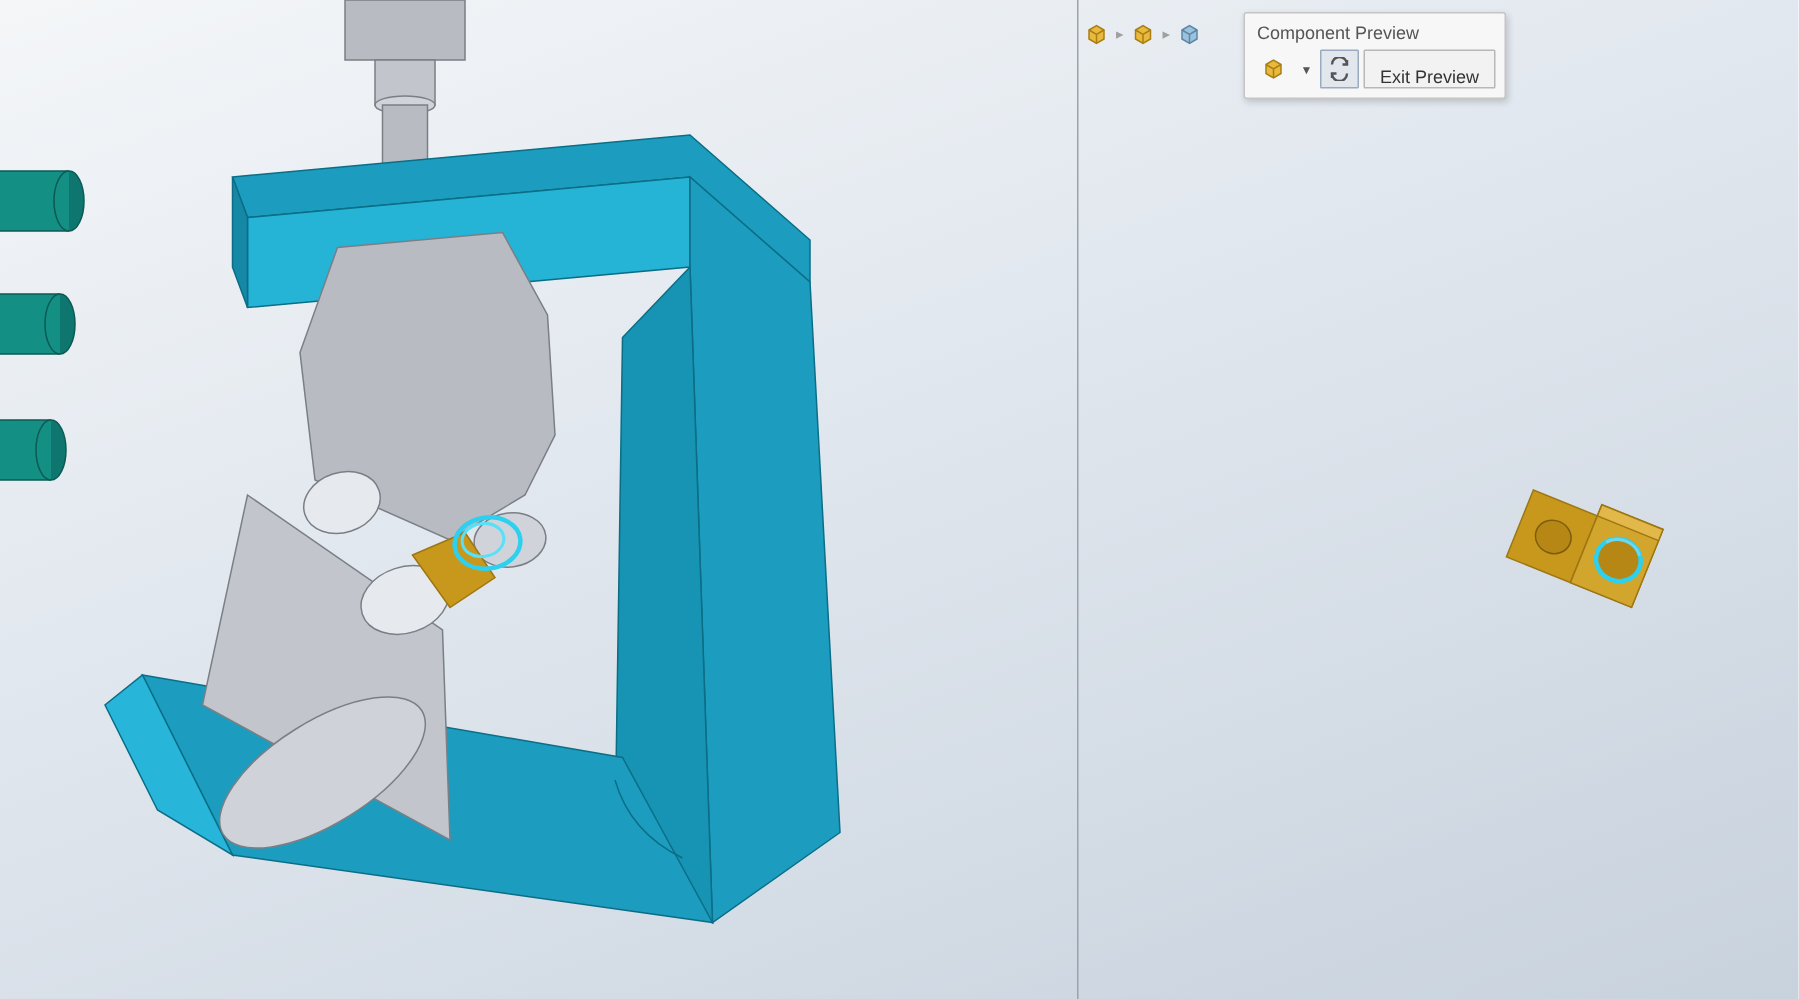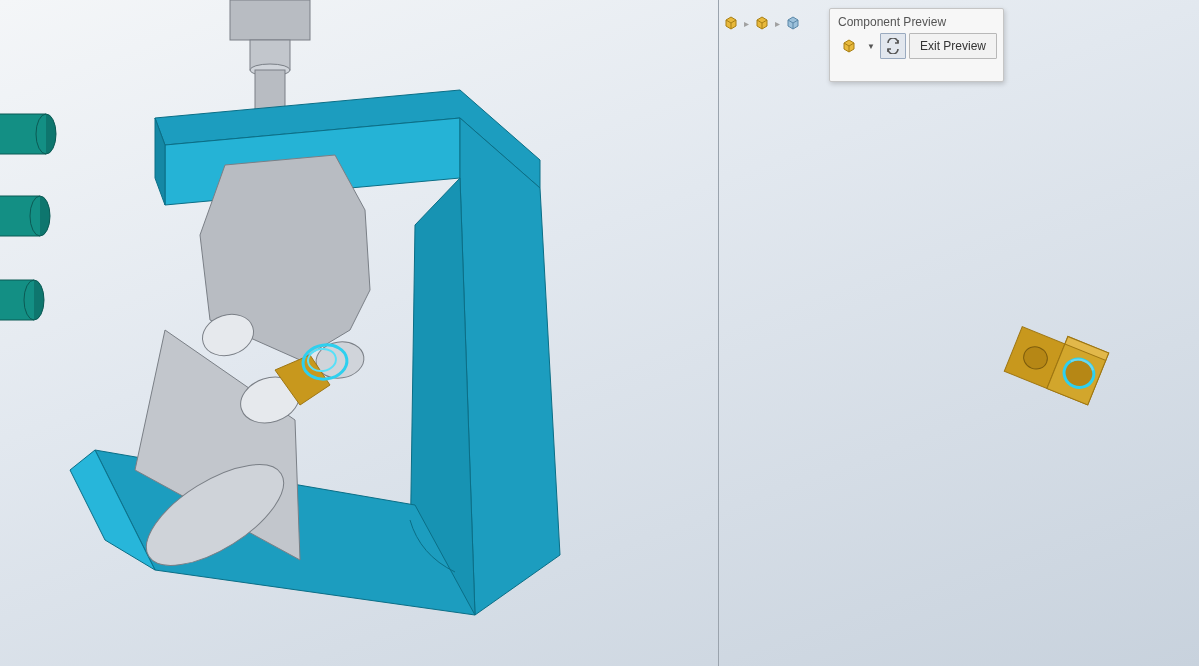--- a/index.html
+++ b/index.html
@@ -50,21 +50,21 @@
     }
 
     
     .preview-panel {
       position: absolute;
       top: 8px; left: 110px;
       background: #f7f7f7;
       border: 1px solid #c5c5c5;
       border-radius: 2px;
       box-shadow: 1px 2px 5px rgba(0,0,0,0.18);
-      padding: 4px 6px 22px 6px;
+      padding: 4px 6px 6px 6px;
     }
     .preview-title {
       color: #555;
       font-size: 12px;
       padding: 2px 2px 4px 2px;
     }
     .preview-row {
       display: flex;
       align-items: center;
       gap: 3px;
@@ -86,21 +86,21 @@
       font-size: 8px;
     }
     .exit-btn {
       height: 26px;
       padding: 0 10px;
       background: #f2f2f2;
       border: 1px solid #b8b8b8;
       border-radius: 1px;
       color: #333;
       font-size: 12px;
-      display: flex; align-items: center;
+      display: flex; align-items: flex-end;
       cursor: default;
     }
 
     
     .model-left {
       position: absolute;
       left: 0; top: 0;
     }
 
     

